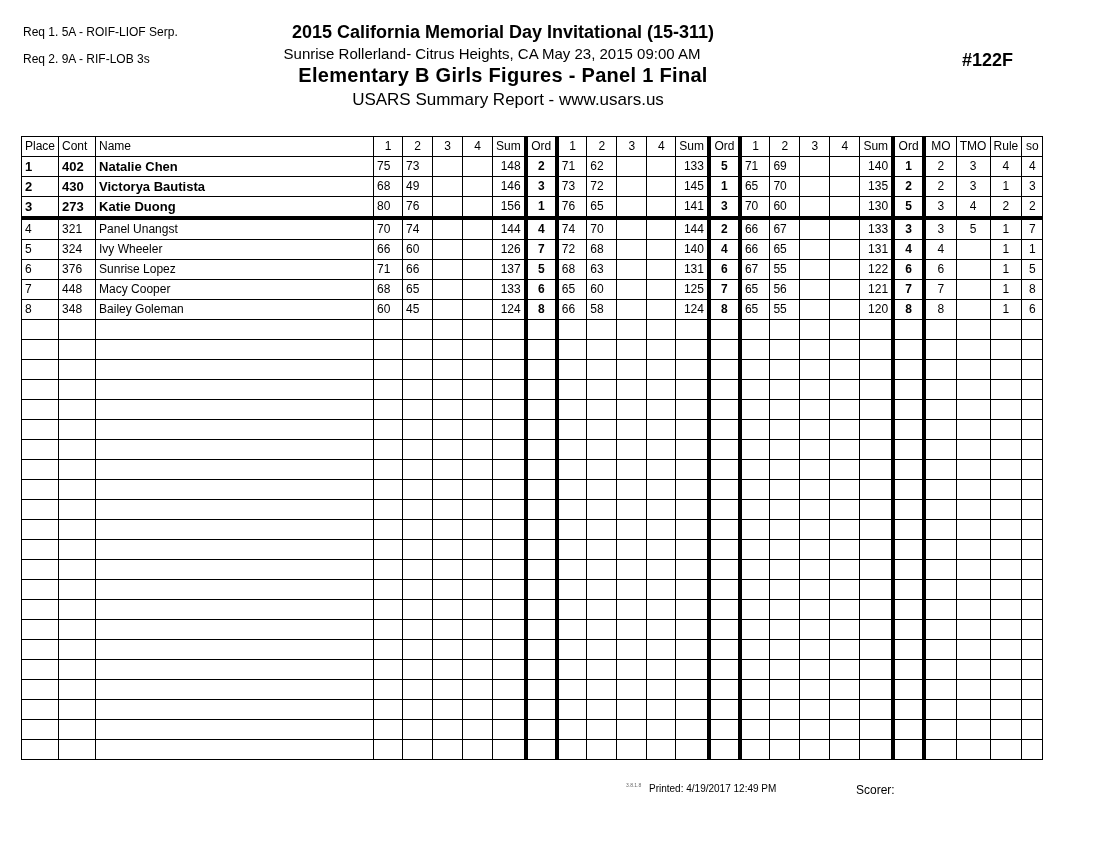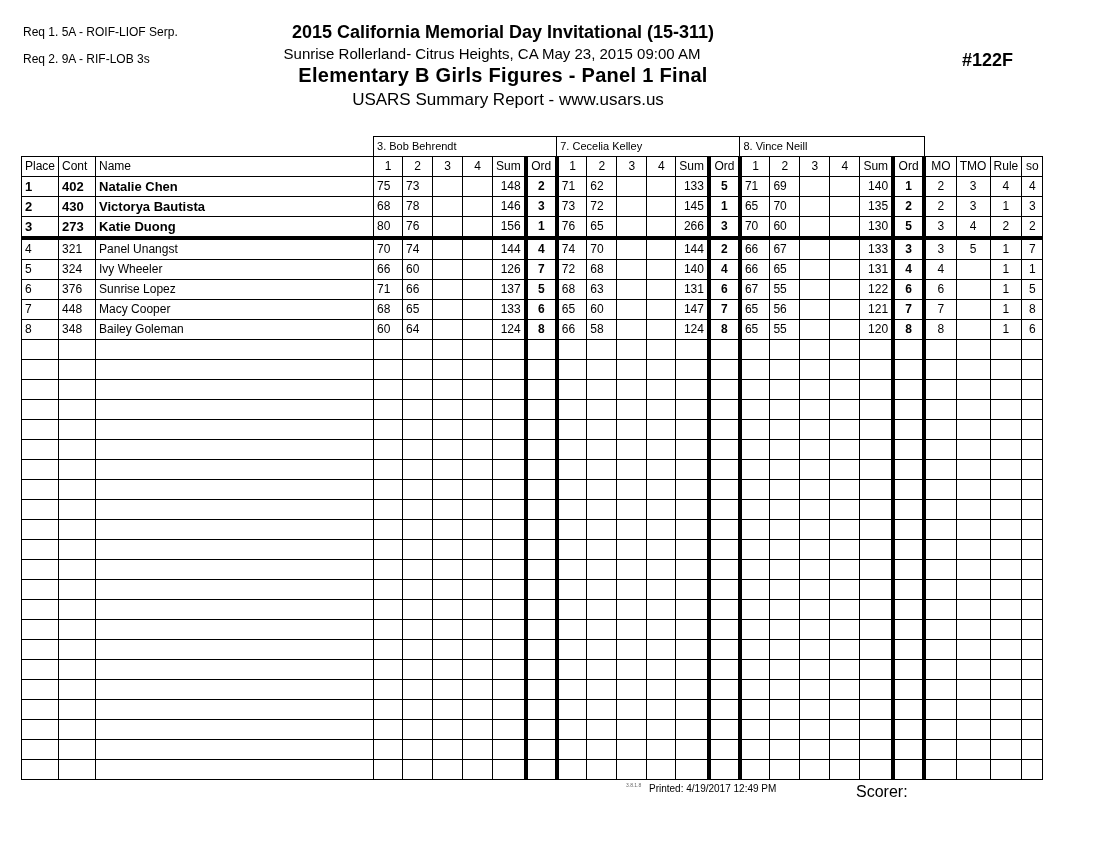--- a/index.html
+++ b/index.html
@@ -22,21 +22,21 @@
   td.num { text-align:center; }
   td.sum { text-align:right; }
   td.ord { text-align:center; font-weight:bold; }
   td.thickL { border-left:4px solid #000 !important; }
   td.thickR { border-right:4px solid #000 !important; }
   tr.bold td.b { font-weight:bold; font-size:13px; }
   tr.sep td { border-bottom:4px solid #000; }
 
   .footer-ver { top:782px; left:626px; font-size:5px; color:#666; }
   .footer-print { top:783px; left:649px; font-size:10px; }
-  .footer-scorer { top:783px; left:856px; font-size:16px; }
+  .footer-scorer { top:783px; left:856px; font-size:12px; }
 </style>
 </head>
 <body>
 
 <div class="abs req" style="top:25px">Req  1.  5A - ROIF-LIOF Serp.</div>
 <div class="abs req" style="top:52px">Req  2.  9A - RIF-LOB 3s</div>
 
 <div class="abs title t1">2015 California Memorial Day Invitational (15-311)</div>
 <div class="abs title t2">Sunrise Rollerland- Citrus Heights, CA  May 23, 2015  09:00 AM</div>
 <div class="abs title t3">Elementary B Girls Figures - Panel 1 Final</div>
@@ -65,27 +65,20 @@
       <col style="width:30px">
       <col style="width:30px">
       <col style="width:30px">
       <col style="width:31px">
     <col style="width:32px">
       <col style="width:34px">
       <col style="width:31px">
       <col style="width:21px">
   </colgroup>
   <tbody id="tbody">
-    <tr class="judge-row">
-      <td class="blank" colspan="3"></td>
-      <td colspan="6">3.  Bob Behrendt</td>
-      <td colspan="6">7.  Cecelia Kelley</td>
-      <td colspan="6">8.  Vince Neill</td>
-      <td class="blank" colspan="4"></td>
-    </tr>
     <tr class="hdr" id="hdr-row">
       <td class="lft">Place</td>
       <td class="lft">Cont</td>
       <td class="lft">Name</td>
     <td>1</td>
         <td>2</td>
         <td>3</td>
         <td>4</td>
         <td style="text-align: left;">Sum</td>
         <td class="thickL thickR">Ord</td>
@@ -131,21 +124,21 @@
         <td class="num">2</td>
         <td class="num">3</td>
         <td class="num">4</td>
         <td class="num">4</td>
       </tr>
       <tr class="bold">
         <td class="b">2</td>
         <td class="b">430</td>
         <td class="b">Victorya Bautista</td>
         <td>68</td>
-        <td>78</td>
+        <td>49</td>
         <td></td>
         <td></td>
         <td class="sum">146</td>
         <td class="ord thickL thickR">3</td>
         <td>73</td>
         <td>72</td>
         <td></td>
         <td></td>
         <td class="sum">145</td>
         <td class="ord thickL thickR">1</td>
@@ -167,21 +160,21 @@
         <td>80</td>
         <td>76</td>
         <td></td>
         <td></td>
         <td class="sum">156</td>
         <td class="ord thickL thickR">1</td>
         <td>76</td>
         <td>65</td>
         <td></td>
         <td></td>
-        <td class="sum">266</td>
+        <td class="sum">141</td>
         <td class="ord thickL thickR">3</td>
         <td>70</td>
         <td>60</td>
         <td></td>
         <td></td>
         <td class="sum">130</td>
         <td class="ord thickL thickR">5</td>
         <td class="num">3</td>
         <td class="num">4</td>
         <td class="num">2</td>
@@ -275,39 +268,39 @@
         <td>68</td>
         <td>65</td>
         <td></td>
         <td></td>
         <td class="sum">133</td>
         <td class="ord thickL thickR">6</td>
         <td>65</td>
         <td>60</td>
         <td></td>
         <td></td>
-        <td class="sum">147</td>
+        <td class="sum">125</td>
         <td class="ord thickL thickR">7</td>
         <td>65</td>
         <td>56</td>
         <td></td>
         <td></td>
         <td class="sum">121</td>
         <td class="ord thickL thickR">7</td>
         <td class="num">7</td>
         <td class="num"></td>
         <td class="num">1</td>
         <td class="num">8</td>
       </tr>
       <tr>
         <td class="b">8</td>
         <td class="b">348</td>
         <td class="b">Bailey Goleman</td>
         <td>60</td>
-        <td>64</td>
+        <td>45</td>
         <td></td>
         <td></td>
         <td class="sum">124</td>
         <td class="ord thickL thickR">8</td>
         <td>66</td>
         <td>58</td>
         <td></td>
         <td></td>
         <td class="sum">124</td>
         <td class="ord thickL thickR">8</td>

